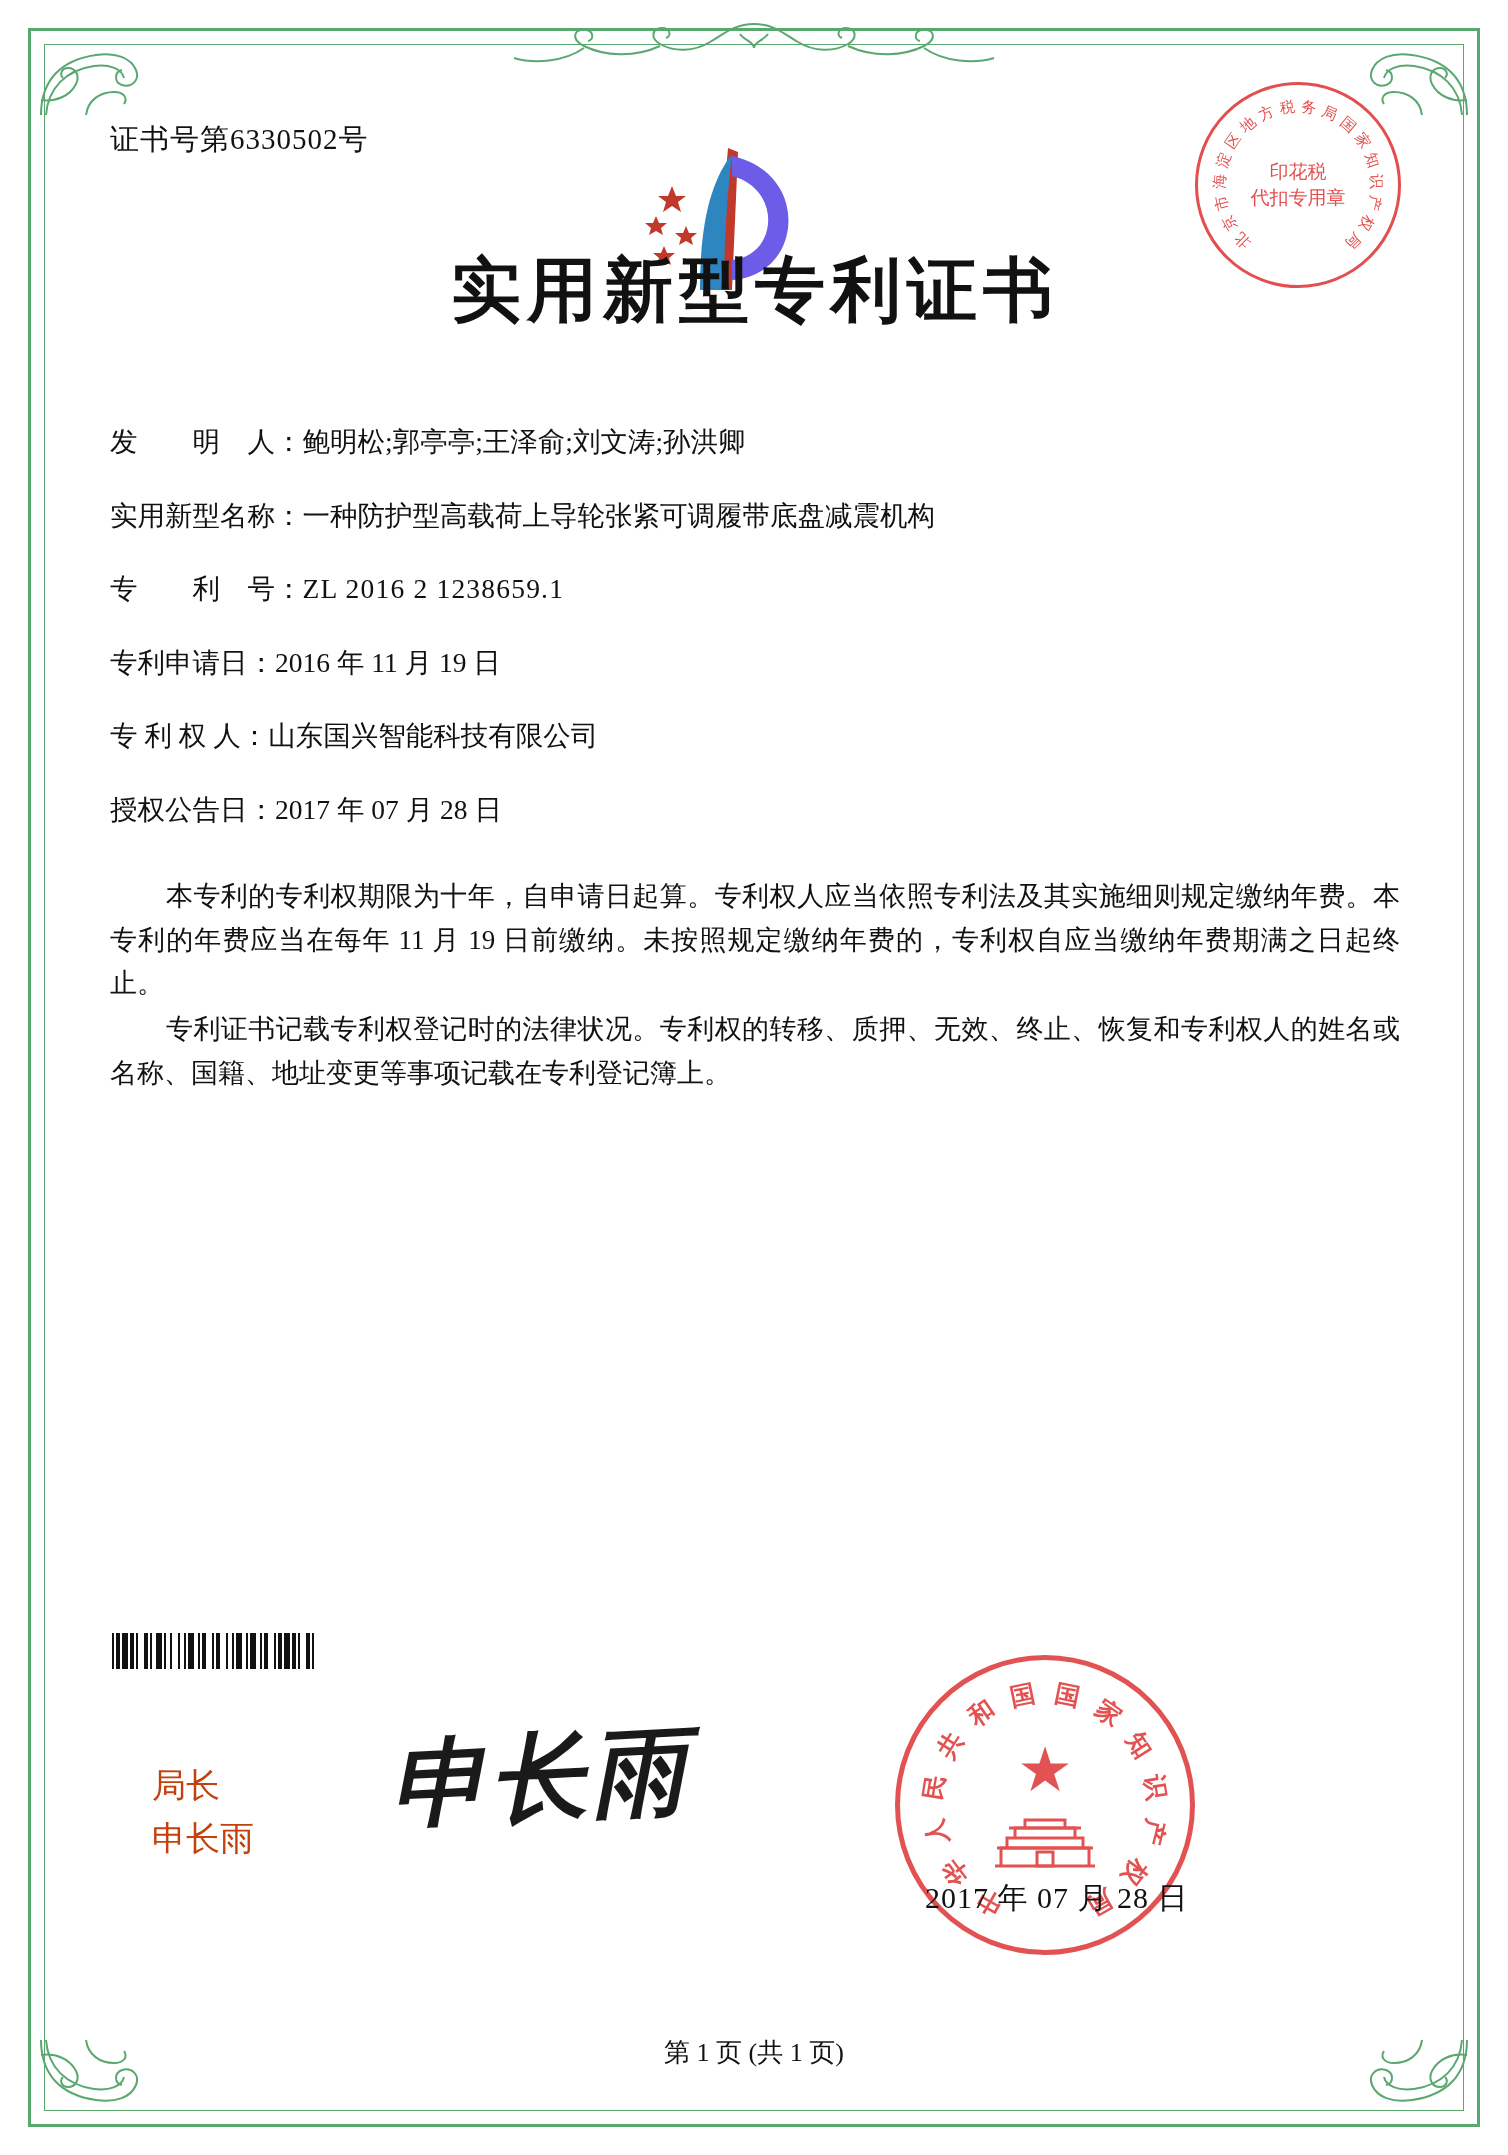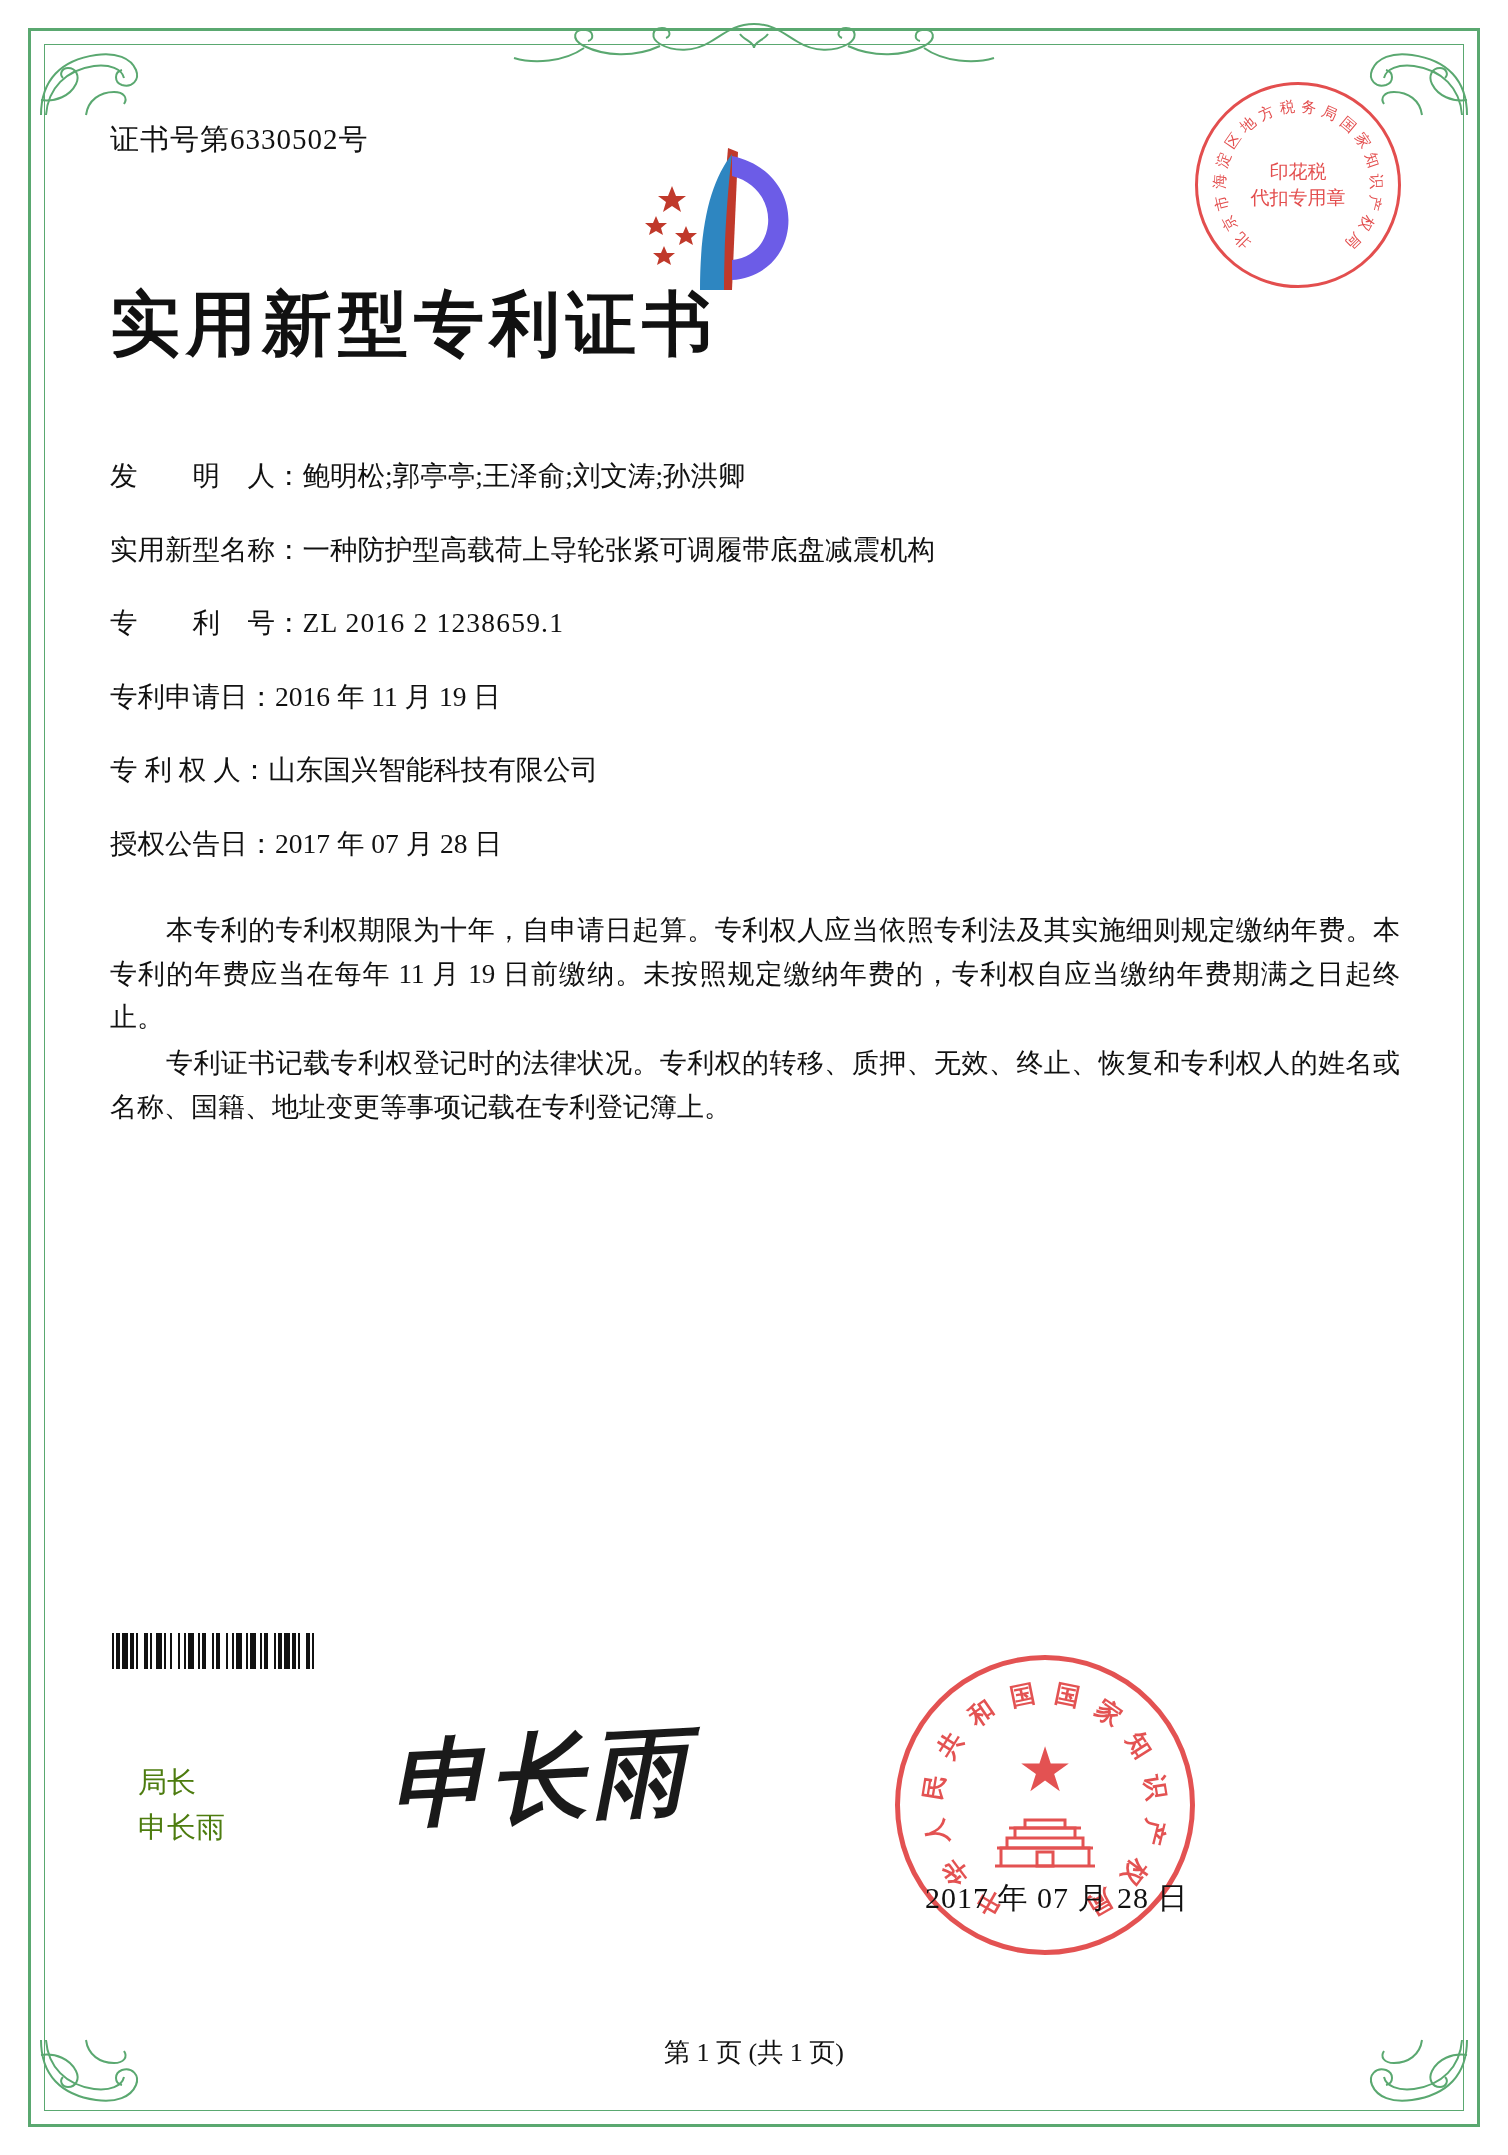--- a/index.html
+++ b/index.html
@@ -76,22 +76,22 @@
   .logo {
     position: absolute;
     left: 620px;
     top: 140px;
     width: 210px;
     height: 180px;
   }
   .logo svg { width: 100%; height: 100%; display: block; }
 
   .main-title {
-    margin-top: 118px;
-    text-align: left;
+    margin-top: 84px;
+    text-align: center;
     font-size: 70px;
     font-weight: bold;
     letter-spacing: 6px;
     color: #111;
     font-family: "Liberation Serif", "DejaVu Serif", serif;
   }
 
   .fields {
     margin-top: 90px;
     font-size: 27.5px;
@@ -136,25 +136,25 @@
     width: 420px;
     height: 36px;
     display: flex;
     align-items: stretch;
   }
   .barcode span { display: block; height: 100%; }
 
   
   .sig-block {
     position: absolute;
-    left: 138px;
+    left: 152px;
     top: 1760px;
-    font-size: 29px;
+    font-size: 34px;
     line-height: 1.55;
-    color: #4d7c0f;
+    color: #c2410c;
   }
   .signature-script {
     position: absolute;
     left: 390px;
     top: 1715px;
     font-size: 96px;
     color: #1a1a1a;
     font-family: "DejaVu Serif", serif;
     font-style: italic;
     font-weight: bold;

